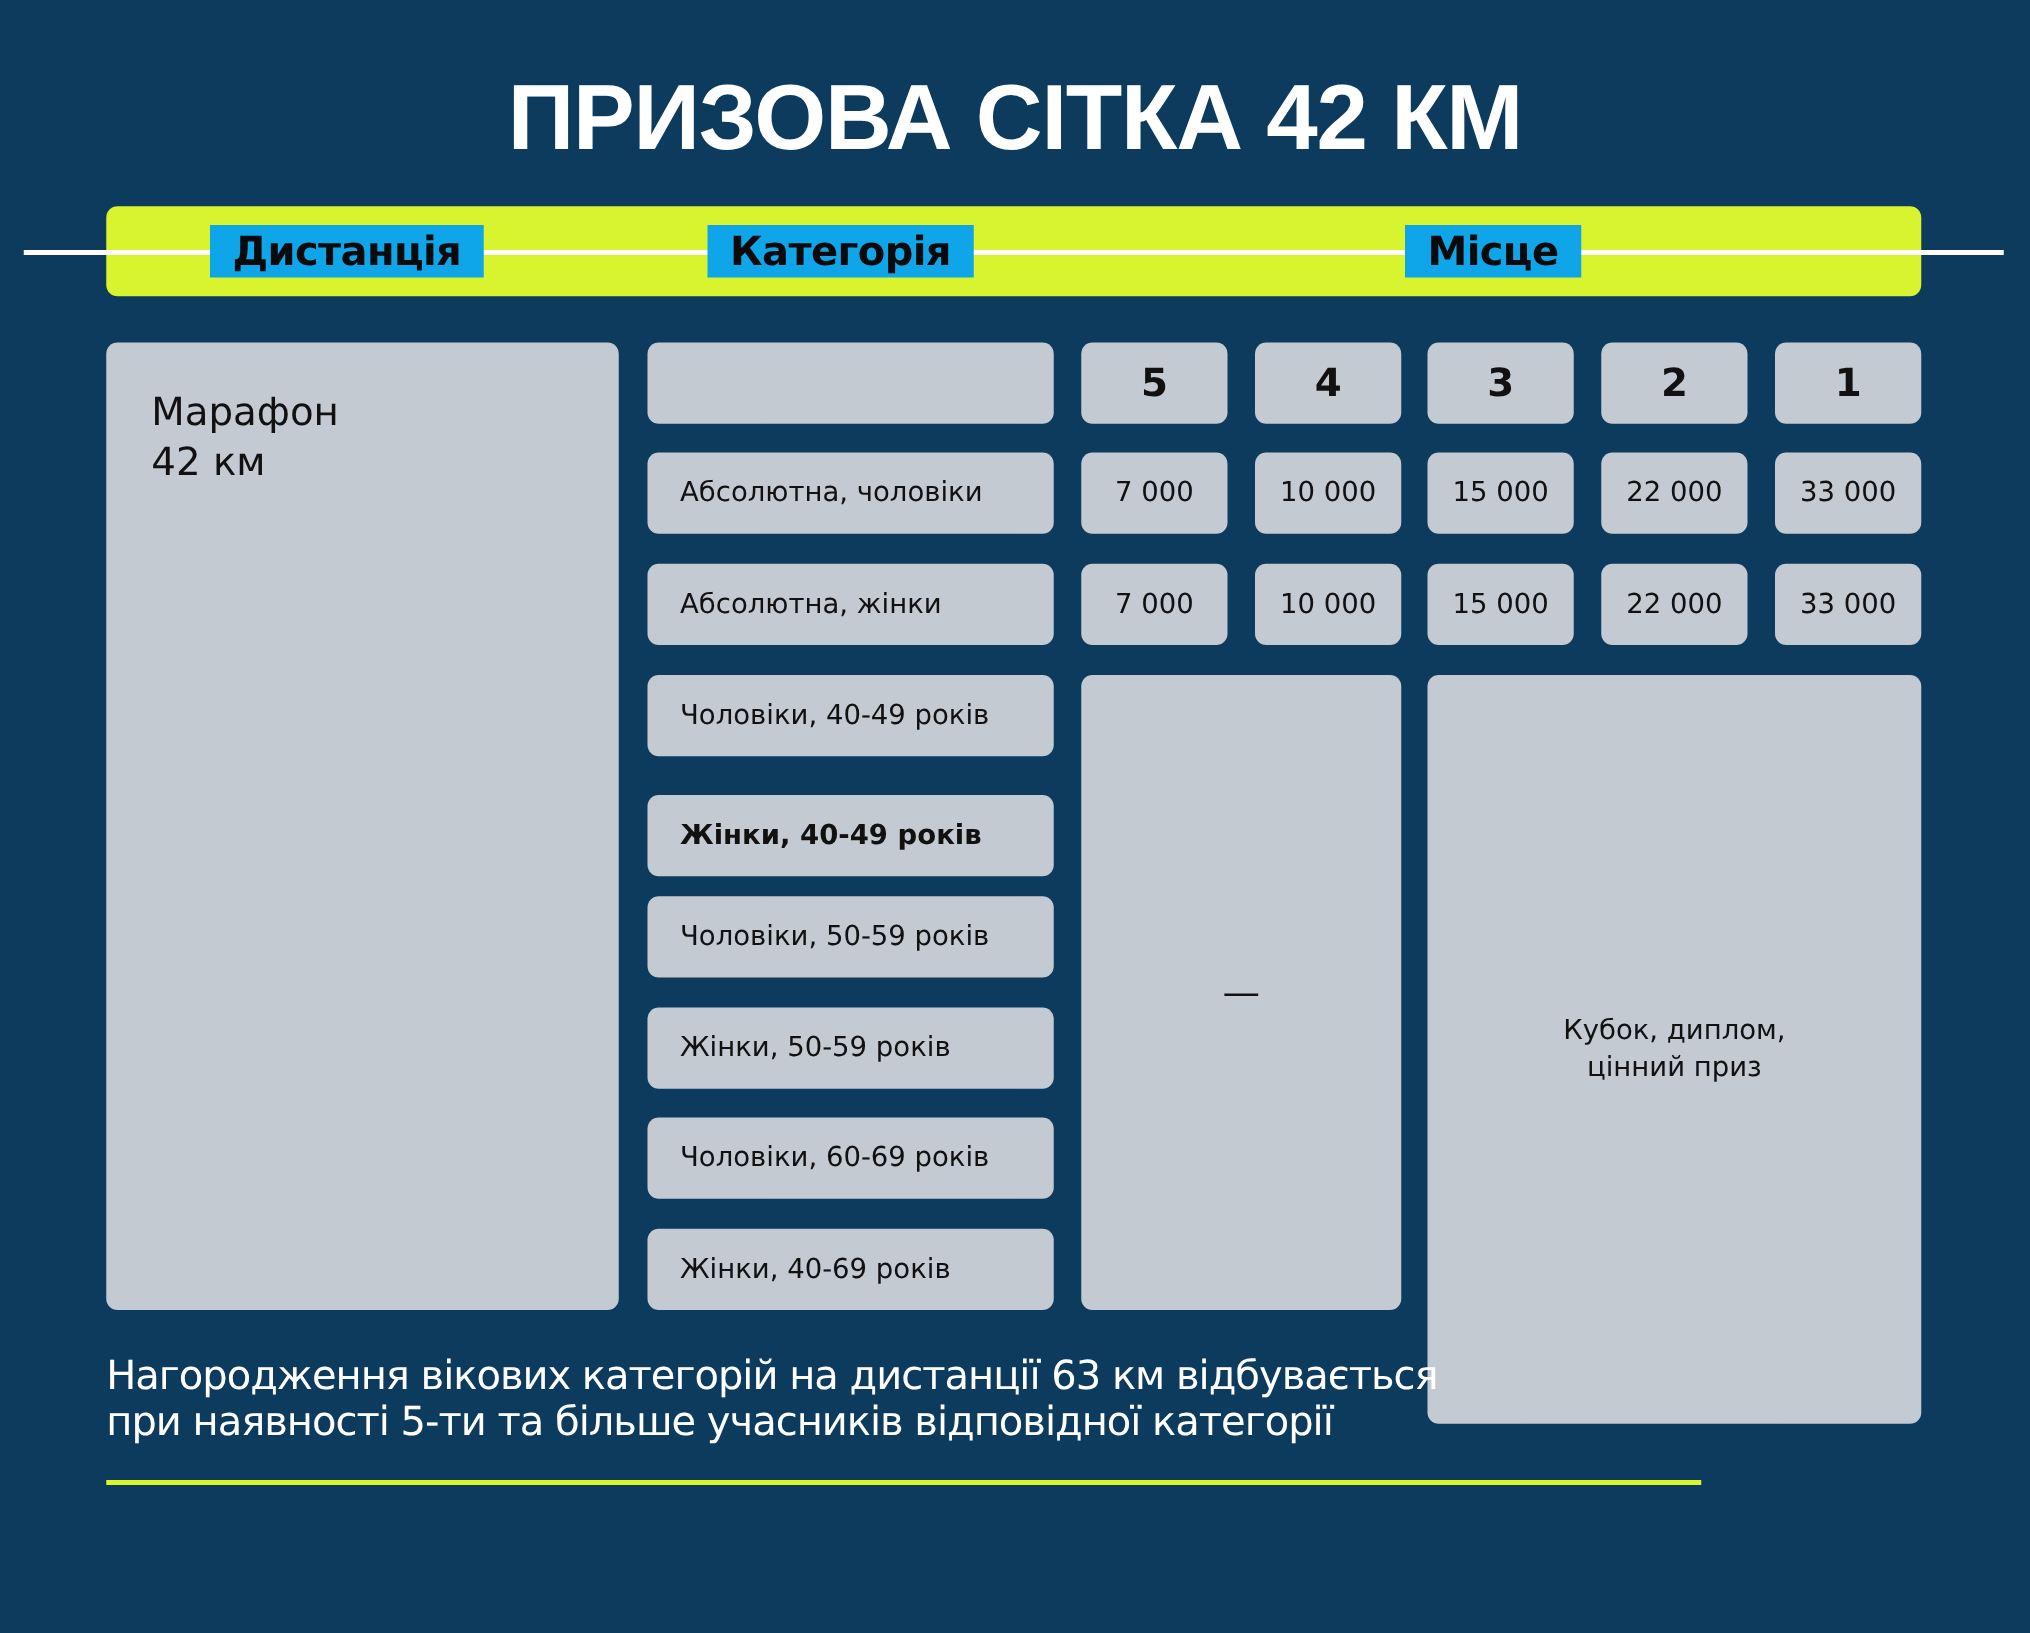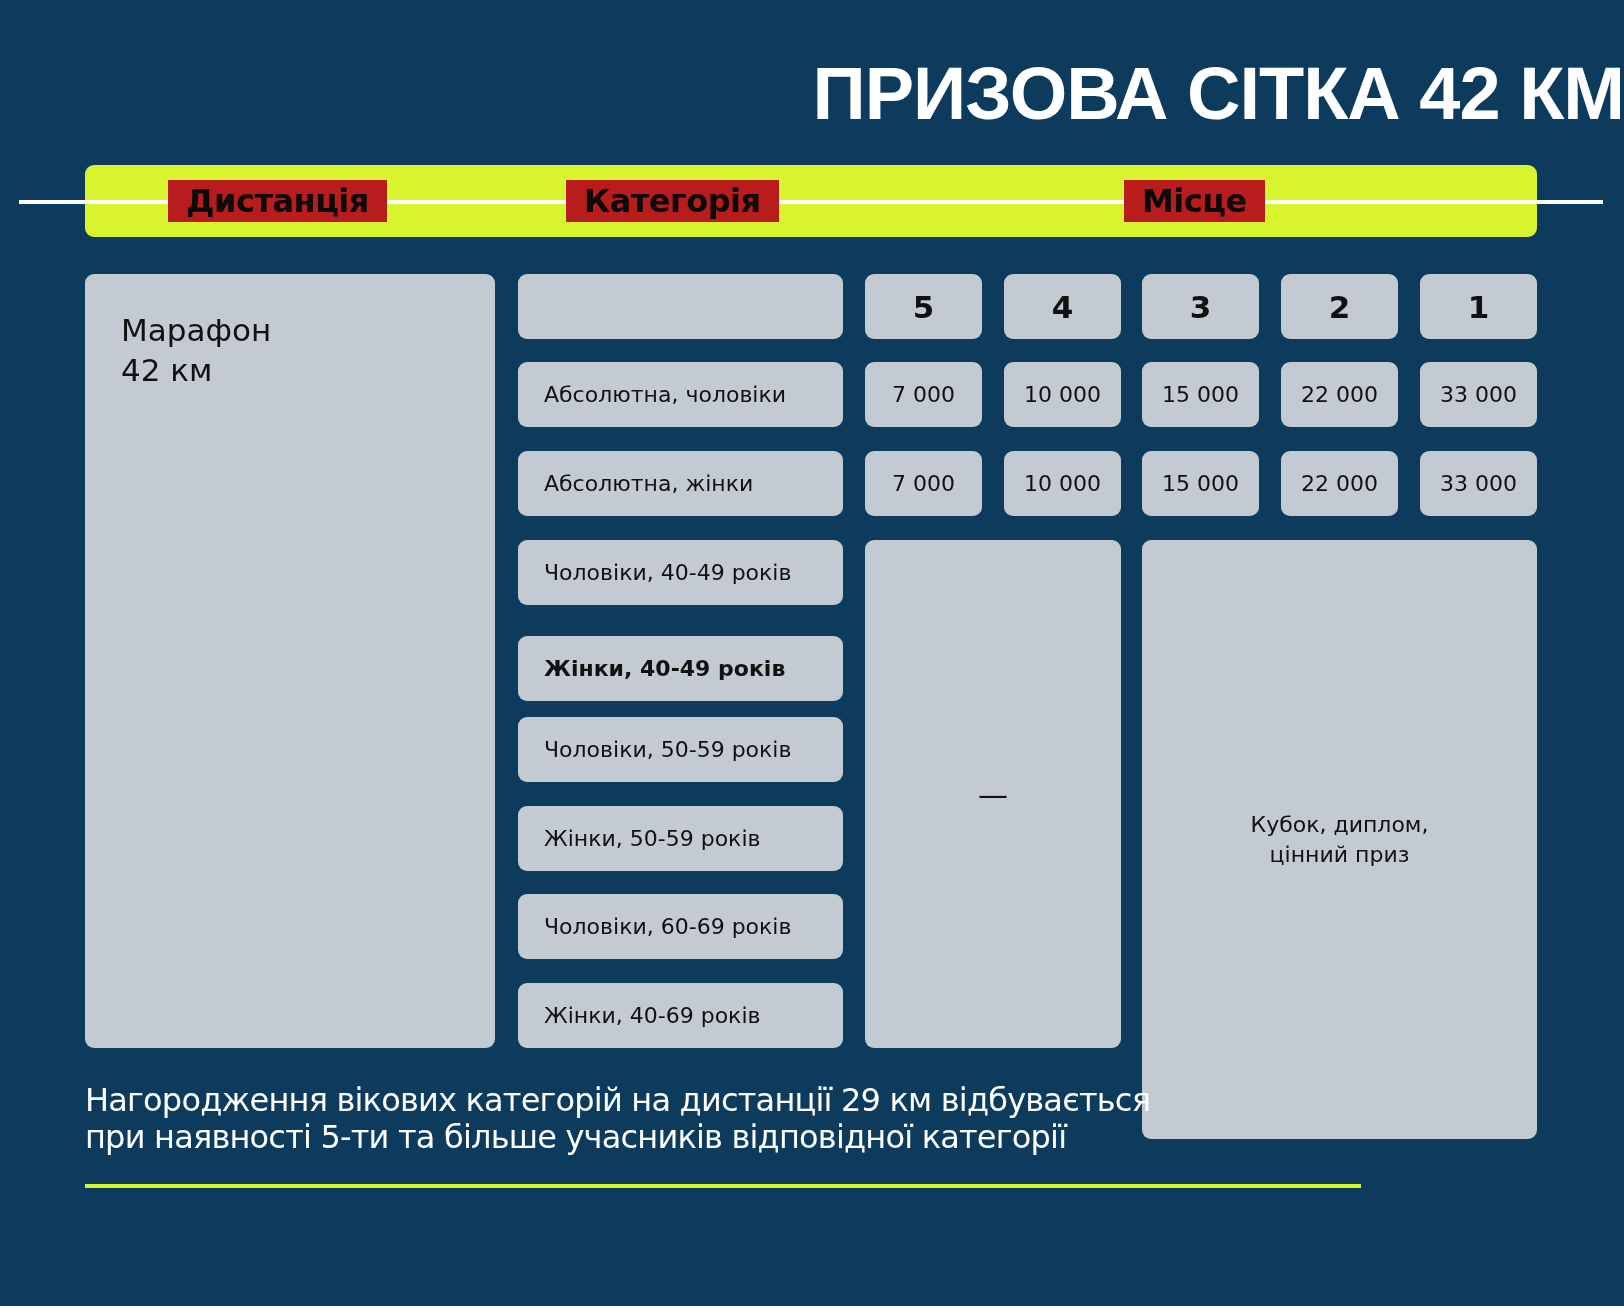--- a/index.html
+++ b/index.html
@@ -1,34 +1,34 @@
 <!DOCTYPE html>
 <html><head>
 <meta charset="utf-8">
 <style>
   html, body { margin:0; padding:0; }
   body {
     width:1624px; height:1306px; background:#0d3b5e; position:relative; overflow:hidden;
     font-family:"Liberation Sans", sans-serif; color:#0b0b0b;
   }
   .title {
-    position:absolute; left:0; top:52px; width:1624px; text-align:right;
+    position:absolute; left:0; top:52px; width:1624px; text-align:center;
     color:#ffffff; font-family:"Liberation Sans", sans-serif; font-weight:700;
     font-size:74px; letter-spacing:-1px; line-height:84px;
   }
   .hdr-line {
     position:absolute; left:19px; width:1584px; top:200px; height:4px; background:#ffffff; z-index:2;
   }
   .hdr-bar {
     position:absolute; left:85px; top:165px; width:1452px; height:72px;
     background:#d7f42e; border-radius:9px; z-index:1;
   }
   .hdr-label {
     position:absolute; top:180px; height:42px; line-height:42px; z-index:3;
-    background:#b91c1c; padding:0 18px; font-weight:700; font-size:32px; color:#0a0a0a;
+    background:#0ea5e9; padding:0 18px; font-weight:700; font-size:32px; color:#0a0a0a;
     font-family:"DejaVu Sans", sans-serif; letter-spacing:-0.5px;
   }
   .cell {
     position:absolute; background:#c4cad1; border-radius:9px; box-sizing:border-box;
     font-family:"DejaVu Sans", sans-serif;
   }
   .dist-cell { left:85px; top:274px; width:410px; height:774px; }
   .dist-text {
     position:absolute; left:36px; top:36px; font-size:31px; line-height:40px; font-weight:500; color:#111;
   }
@@ -112,20 +112,20 @@
   <span>—</span>
 </div>
 <div class="cell trophy-cell">
   <div>
     <div>Кубок, диплом,</div>
     <div>цінний приз</div>
   </div>
 </div>
 
 <div class="note">
-  <div>Нагородження вікових категорій на дистанції 29 км відбувається</div>
+  <div>Нагородження вікових категорій на дистанції 63 км відбувається</div>
   <div>при наявності 5-ти та більше учасників відповідної категорії</div>
 </div>
 
 <div class="divider"></div>
 
 <div class="quote">
 </div>
 
 </body></html>

